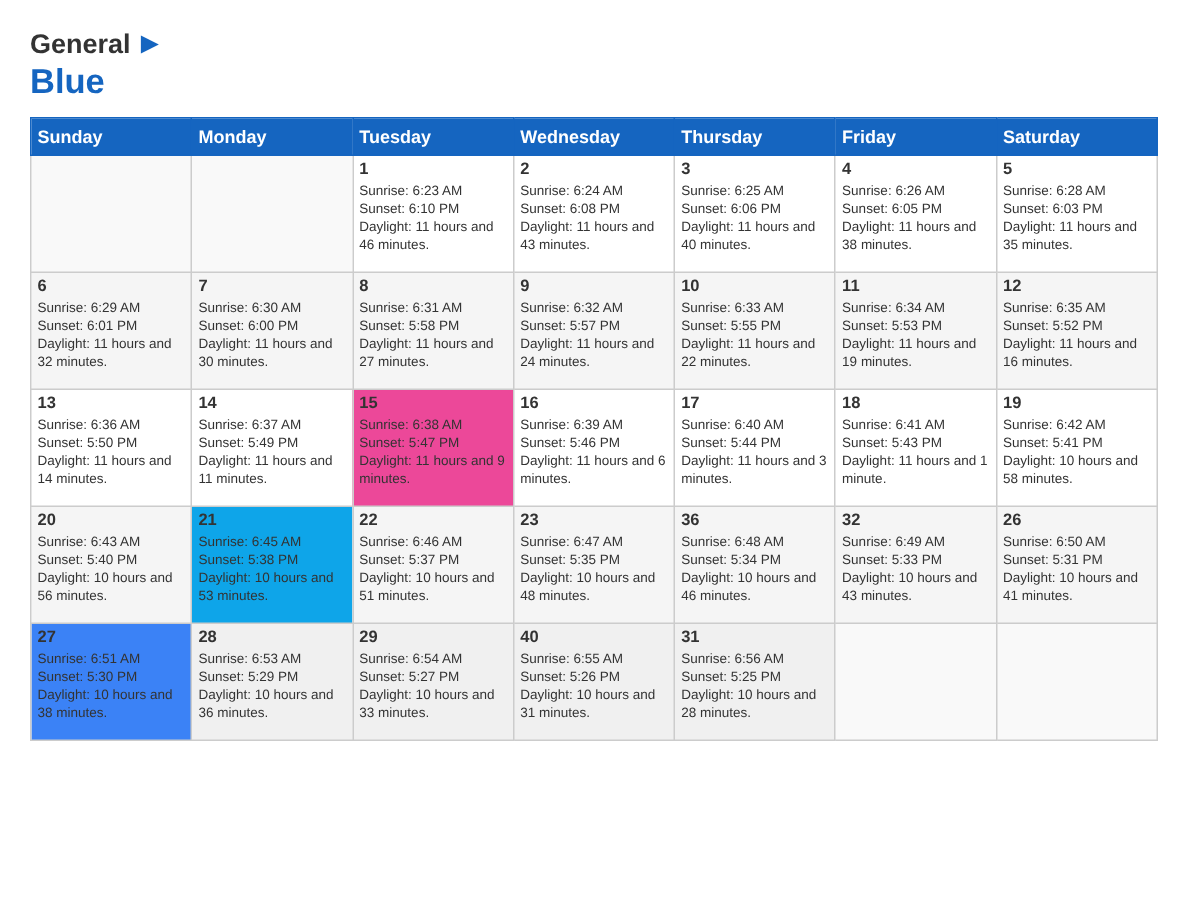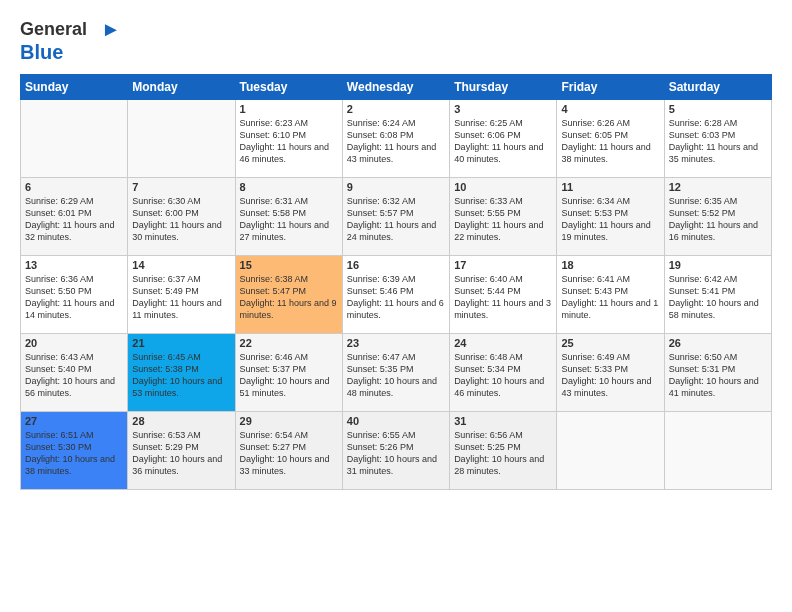--- a/index.html
+++ b/index.html
@@ -23,29 +23,29 @@
       margin-bottom: 10px;
     }
     .logo {
       display: flex;
       flex-direction: column;
       align-items: flex-start;
     }
     .logo-text {
       display: flex;
       align-items: center;
-      gap: 12px;
+      gap: 1px;
     }
     .logo-general {
       font-size: 18px;
       font-weight: bold;
       color: #333;
     }
     .logo-blue {
-      font-size: 20px;
+      font-size: 23px;
       font-weight: bold;
       color: #1565C0;
     }
     .logo-bird {
       color: #1565C0;
       font-size: 20px;
       margin-left: 2px;
     }
     .title-block {
       text-align: right;
@@ -191,21 +191,21 @@
         </tr>
         <tr>
           <td style="background: rgb(255, 255, 255);">
             <span class="day-num">13</span>
             <div class="cell-text">Sunrise: 6:36 AM<br>Sunset: 5:50 PM<br>Daylight: 11 hours and 14 minutes.</div>
           </td>
           <td style="background: rgb(255, 255, 255);">
             <span class="day-num">14</span>
             <div class="cell-text">Sunrise: 6:37 AM<br>Sunset: 5:49 PM<br>Daylight: 11 hours and 11 minutes.</div>
           </td>
-          <td style="background: #fdba74;">
+          <td style="background: #ec4899;">
             <span class="day-num">15</span>
             <div class="cell-text">Sunrise: 6:38 AM<br>Sunset: 5:47 PM<br>Daylight: 11 hours and 9 minutes.</div>
           </td>
           <td style="background: rgb(255, 255, 255);">
             <span class="day-num">16</span>
             <div class="cell-text">Sunrise: 6:39 AM<br>Sunset: 5:46 PM<br>Daylight: 11 hours and 6 minutes.</div>
           </td>
           <td style="background: rgb(255, 255, 255);">
             <span class="day-num">17</span>
             <div class="cell-text">Sunrise: 6:40 AM<br>Sunset: 5:44 PM<br>Daylight: 11 hours and 3 minutes.</div>
@@ -230,25 +230,25 @@
           </td>
           <td style="background: rgb(245, 245, 245);">
             <span class="day-num">22</span>
             <div class="cell-text">Sunrise: 6:46 AM<br>Sunset: 5:37 PM<br>Daylight: 10 hours and 51 minutes.</div>
           </td>
           <td style="background: rgb(245, 245, 245);">
             <span class="day-num">23</span>
             <div class="cell-text">Sunrise: 6:47 AM<br>Sunset: 5:35 PM<br>Daylight: 10 hours and 48 minutes.</div>
           </td>
           <td style="background: rgb(245, 245, 245);">
-            <span class="day-num">24</span>
+            <span class="day-num">36</span>
             <div class="cell-text">Sunrise: 6:48 AM<br>Sunset: 5:34 PM<br>Daylight: 10 hours and 46 minutes.</div>
           </td>
           <td style="background: rgb(245, 245, 245);">
-            <span class="day-num">25</span>
+            <span class="day-num">32</span>
             <div class="cell-text">Sunrise: 6:49 AM<br>Sunset: 5:33 PM<br>Daylight: 10 hours and 43 minutes.</div>
           </td>
           <td style="background: rgb(245, 245, 245);">
             <span class="day-num">26</span>
             <div class="cell-text">Sunrise: 6:50 AM<br>Sunset: 5:31 PM<br>Daylight: 10 hours and 41 minutes.</div>
           </td>
         </tr>
         <tr>
           <td style="background: #3b82f6; margin-left: 36px;">
             <span class="day-num">27</span>

